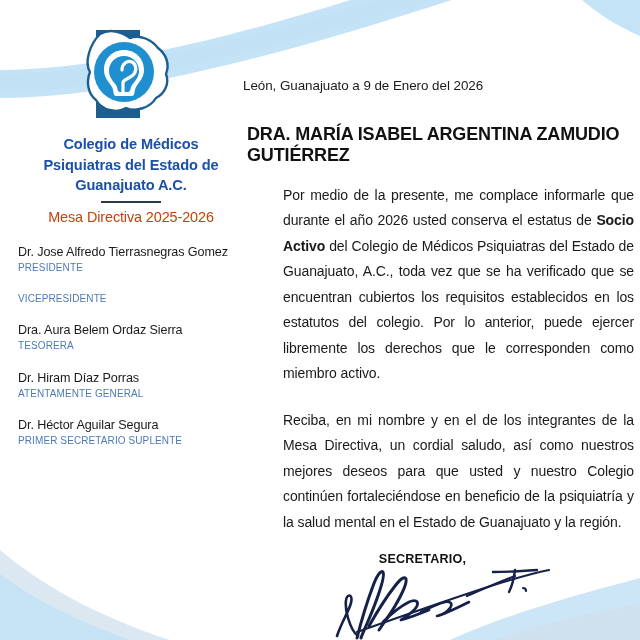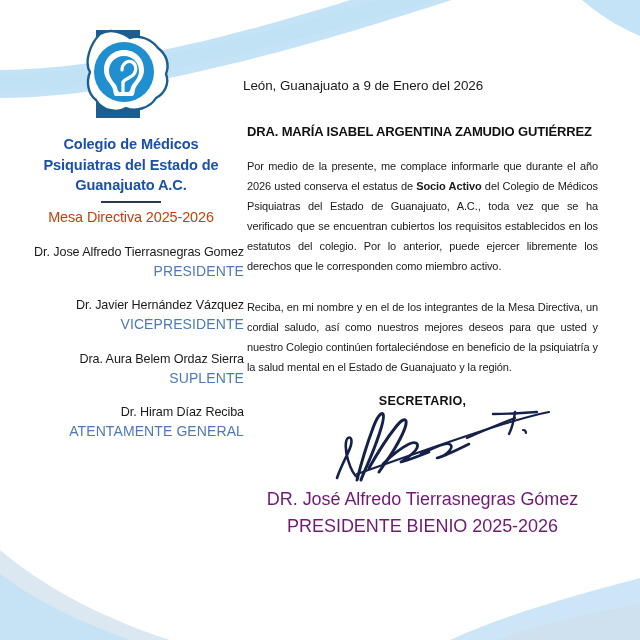--- a/index.html
+++ b/index.html
@@ -70,31 +70,31 @@
   }
   #members {
     margin-top: 19px;
     width: 226px;
     display: flex;
     flex-direction: column;
     align-items: center;
   }
   .member {
     width: 100%;
-    text-align: right;
+    text-align: left;
     margin-bottom: 16px;
   }
   .member-name {
     font-size: 12.6px;
     color: #1a1a1a;
     line-height: 1.35;
     letter-spacing: -0.1px;
   }
   .member-role {
-    font-size: 14px;
+    font-size: 10px;
     color: #4d79b8;
     line-height: 1.45;
     letter-spacing: 0.1px;
   }
 
   
   #letter {
     position: absolute;
     left: 243px;
     top: 0;
@@ -108,39 +108,40 @@
     color: #1a1a1a;
     padding-right: 36px;
     letter-spacing: -0.05px;
   }
   #recipient {
     margin-top: 31px;
     padding-left: 4px;
   }
   #recipient-name {
     font-weight: bold;
-    font-size: 13px;
+    font-size: 18px;
     color: #111111;
     letter-spacing: -0.15px;
   }
   #recipient-id {
     font-weight: bold;
     font-size: 13.2px;
     color: #111111;
     margin-top: 2px;
   }
   .para {
     margin-top: 17px;
     padding-left: 4px;
     width: 351px;
     text-align: justify;
-    font-size: 11px;
+    font-size: 14px;
     line-height: 1.82;
     color: #1a1a1a;
     letter-spacing: -0.1px;
+    margin-left: 36px;
   }
   .para b { font-weight: bold; }
   #para2 { margin-top: 21px; }
 
   #sign-off {
     margin-top: 17px;
     width: 351px;
     padding-left: 4px;
     text-align: center;
     font-weight: bold;
@@ -217,34 +218,37 @@
     <div id="mesa-line">Mesa Directiva 2025-2026</div>
 
     <div id="members">
 
       <div class="member">
         <div class="member-name">Dr. Jose Alfredo Tierrasnegras Gomez</div>
         <div class="member-role">PRESIDENTE</div>
       </div>
 
       <div class="member">
-        <div class="member-name">Dr. Javier Hernández Vázquez</div>
         <div class="member-role">VICEPRESIDENTE</div>
       </div>
 
       <div class="member">
         <div class="member-name">Dra. Aura Belem Ordaz Sierra</div>
-        <div class="member-role">SUPLENTE</div>
-      </div>
-
-      <div class="member">
-        <div class="member-name">Dr. Hiram Díaz Reciba</div>
+        <div class="member-role">TESORERA</div>
+      </div>
+
+      <div class="member">
+        <div class="member-name">Dr. Hiram Díaz Porras</div>
         <div class="member-role">ATENTAMENTE GENERAL</div>
       </div>
 
+      <div class="member">
+        <div class="member-name">Dr. Héctor Aguilar Segura</div>
+        <div class="member-role">PRIMER SECRETARIO SUPLENTE</div>
+      </div>
 
     </div>
   </div>
 
   <div id="letter">
 
     <div id="date-line">León, Guanajuato a 9 de Enero del 2026</div>
 
     <div id="recipient">
       <div id="recipient-name">DRA. MARÍA ISABEL ARGENTINA ZAMUDIO GUTIÉRREZ</div>

